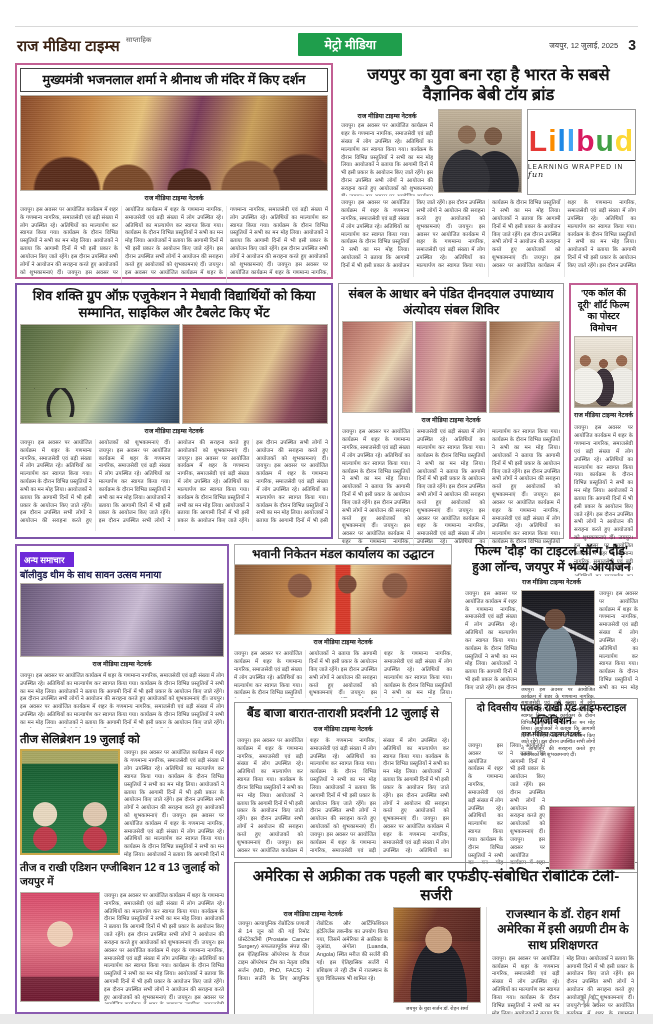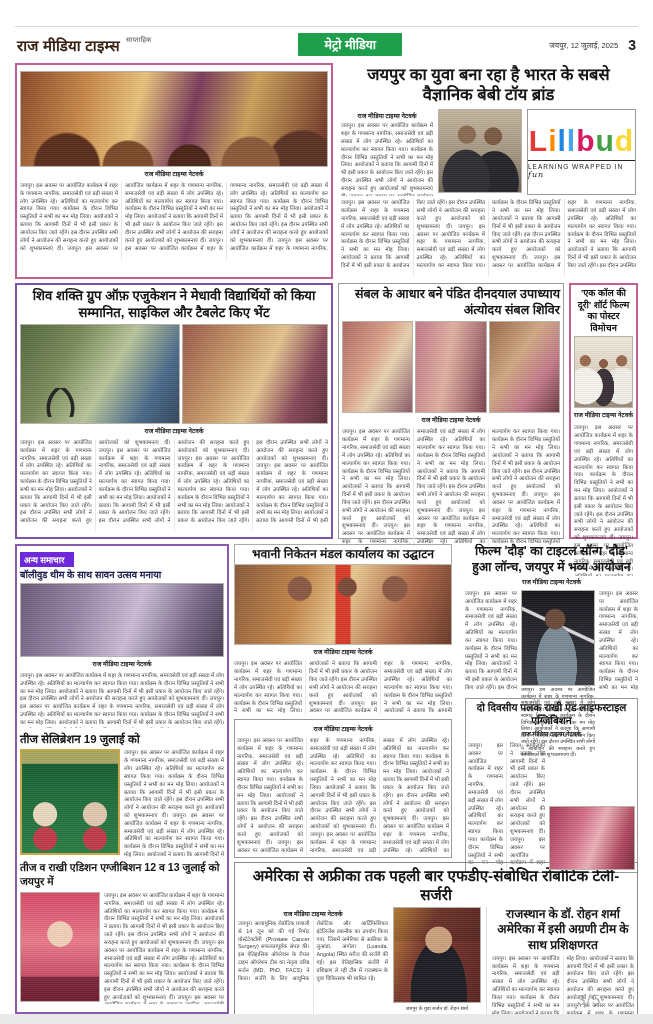--- a/index.html
+++ b/index.html
@@ -65,21 +65,21 @@
   .artC .hl { font-size:13.2px; }
   .collage { display:flex; gap:2px; height:100px; margin-top:3px; }
   .ph-cycle { flex:1.1; background:linear-gradient(120deg,#54683f 0%,#7b8a5a 30%,#b8c49a 55%,#4a6a8a 80%,#31465c 100%); }
   .ph-cycle::before { content:""; position:absolute; left:8%; bottom:6%; width:34%; height:30%;
     background:radial-gradient(circle at 25% 70%, transparent 52%, #222 54% 60%, transparent 62%),
                radial-gradient(circle at 75% 70%, transparent 52%, #222 54% 60%, transparent 62%); }
   .ph-stage { flex:1; background:linear-gradient(115deg,#9a5a4a 0%,#c89a6a 35%,#e3c490 55%,#8a4a5a 78%,#5a2e3a 100%); }
   .artC .greek { height:92px; margin-top:2px; }
 
   .artD { width:226px; border:1px solid #999; padding:3px; }
-  .artD .hl { font-size:12.6px;text-align:right; }
+  .artD .hl { font-size:12.6px; }
   .trio { display:flex; gap:2px; height:92px; margin-top:3px; }
   .trio .photo { flex:1; }
   .ph-p1{ background:linear-gradient(120deg,#b06a62 0%,#d9a08a 40%,#e8d2b0 60%,#8a5a6a 100%); }
   .ph-p2{ background:linear-gradient(100deg,#c27a8a 0%,#e0b0a0 45%,#b0787a 75%,#7a4452 100%); }
   .ph-p3{ background:linear-gradient(125deg,#9a6a4a 0%,#d0a884 40%,#c2788a 70%,#6a3a44 100%); }
   .artD .greek { height:118px; margin-top:2px; }
 
   .artE { flex:1; border:2px solid #c25f93; padding:3px; }
   .artE .hl { font-size:9.3px; }
   .ph-posterrel { height:72px; margin-top:2px;
@@ -189,20 +189,21 @@
     <div class="masthead">
       <span class="mast-name">राज मीडिया टाइम्स</span>
       <span class="mast-weekly">साप्ताहिक</span>
       <span class="mast-banner">मेट्रो मीडिया</span>
       <span class="mast-date">जयपुर, 12 जुलाई, 2025</span>
       <span class="mast-page">3</span>
     </div>
 
     <div class="row1">
       <div class="artA">
+        <div class="hl hlbox">मुख्यमंत्री भजनलाल शर्मा ने श्रीनाथ जी मंदिर में किए दर्शन</div>
         <div class="photo ph-darshan"></div>
         <div class="byline">राज मीडिया टाइम्स नेटवर्क</div>
         <div class="greek cols3">जयपुर। इस अवसर पर आयोजित कार्यक्रम में शहर के गणमान्य नागरिक, समाजसेवी एवं बड़ी संख्या में लोग उपस्थित रहे। अतिथियों का माल्यार्पण कर स्वागत किया गया। कार्यक्रम के दौरान विभिन्न प्रस्तुतियों ने सभी का मन मोह लिया। आयोजकों ने बताया कि आगामी दिनों में भी इसी प्रकार के आयोजन किए जाते रहेंगे। इस दौरान उपस्थित सभी लोगों ने आयोजन की सराहना करते हुए आयोजकों को शुभकामनाएं दीं। जयपुर। इस अवसर पर आयोजित कार्यक्रम में शहर के गणमान्य नागरिक, समाजसेवी एवं बड़ी संख्या में लोग उपस्थित रहे। अतिथियों का माल्यार्पण कर स्वागत किया गया। कार्यक्रम के दौरान विभिन्न प्रस्तुतियों ने सभी का मन मोह लिया। आयोजकों ने बताया कि आगामी दिनों में भी इसी प्रकार के आयोजन किए जाते रहेंगे। इस दौरान उपस्थित सभी लोगों ने आयोजन की सराहना करते हुए आयोजकों को शुभकामनाएं दीं। जयपुर। इस अवसर पर आयोजित कार्यक्रम में शहर के गणमान्य नागरिक, समाजसेवी एवं बड़ी संख्या में लोग उपस्थित रहे। अतिथियों का माल्यार्पण कर स्वागत किया गया। कार्यक्रम के दौरान विभिन्न प्रस्तुतियों ने सभी का मन मोह लिया। आयोजकों ने बताया कि आगामी दिनों में भी इसी प्रकार के आयोजन किए जाते रहेंगे। इस दौरान उपस्थित सभी लोगों ने आयोजन की सराहना करते हुए आयोजकों को शुभकामनाएं दीं। जयपुर। इस अवसर पर आयोजित कार्यक्रम में शहर के गणमान्य नागरिक, समाजसेवी एवं बड़ी संख्या में लोग उपस्थित रहे। अतिथियों का माल्यार्पण कर स्वागत किया गया। कार्यक्रम के दौरान विभिन्न प्रस्तुतियों ने सभी का मन मोह लिया। आयोजकों ने बताया कि आगामी दिनों में भी इसी प्रकार के आयोजन किए जाते रहेंगे। इस दौरान उपस्थित सभी लोगों ने आयोजन की सराहना करते हुए आयोजकों को शुभकामनाएं दीं।</div>
       </div>
       <div class="artB">
         <div class="hl">जयपुर का युवा बना रहा है भारत के सबसे वैज्ञानिक बेबी टॉय ब्रांड</div>
         <div class="rowB">
           <div class="colB-text">
             <div class="byline">राज मीडिया टाइम्स नेटवर्क</div>
             <div class="greek">जयपुर। इस अवसर पर आयोजित कार्यक्रम में शहर के गणमान्य नागरिक, समाजसेवी एवं बड़ी संख्या में लोग उपस्थित रहे। अतिथियों का माल्यार्पण कर स्वागत किया गया। कार्यक्रम के दौरान विभिन्न प्रस्तुतियों ने सभी का मन मोह लिया। आयोजकों ने बताया कि आगामी दिनों में भी इसी प्रकार के आयोजन किए जाते रहेंगे। इस दौरान उपस्थित सभी लोगों ने आयोजन की सराहना करते हुए आयोजकों को शुभकामनाएं दीं। जयपुर। इस अवसर पर आयोजित कार्यक्रम में शहर के गणमान्य नागरिक, समाजसेवी एवं बड़ी संख्या में लोग उपस्थित रहे। अतिथियों का माल्यार्पण कर स्वागत किया गया। कार्यक्रम के दौरान विभिन्न प्रस्तुतियों ने सभी का मन मोह लिया। आयोजकों ने बताया कि आगामी दिनों में भी इसी प्रकार के आयोजन किए जाते रहेंगे। इस दौरान उपस्थित सभी लोगों ने आयोजन की सराहना करते हुए आयोजकों को शुभकामनाएं दीं।</div>
@@ -270,20 +271,21 @@
 
       <div class="rightwrap">
         <div class="rowGH">
 
           <div class="artG">
             <div class="hl">भवानी निकेतन मंडल कार्यालय का उद्घाटन</div>
             <div class="photo ph-ribbon"></div>
             <div class="byline">राज मीडिया टाइम्स नेटवर्क</div>
             <div class="greek cols3 g1">जयपुर। इस अवसर पर आयोजित कार्यक्रम में शहर के गणमान्य नागरिक, समाजसेवी एवं बड़ी संख्या में लोग उपस्थित रहे। अतिथियों का माल्यार्पण कर स्वागत किया गया। कार्यक्रम के दौरान विभिन्न प्रस्तुतियों ने सभी का मन मोह लिया। आयोजकों ने बताया कि आगामी दिनों में भी इसी प्रकार के आयोजन किए जाते रहेंगे। इस दौरान उपस्थित सभी लोगों ने आयोजन की सराहना करते हुए आयोजकों को शुभकामनाएं दीं। जयपुर। इस अवसर पर आयोजित कार्यक्रम में शहर के गणमान्य नागरिक, समाजसेवी एवं बड़ी संख्या में लोग उपस्थित रहे। अतिथियों का माल्यार्पण कर स्वागत किया गया। कार्यक्रम के दौरान विभिन्न प्रस्तुतियों ने सभी का मन मोह लिया। आयोजकों ने बताया कि आगामी दिनों में भी इसी प्रकार के आयोजन किए जाते रहेंगे। इस दौरान उपस्थित सभी लोगों ने आयोजन की सराहना करते हुए आयोजकों को शुभकामनाएं दीं। जयपुर। इस अवसर पर आयोजित कार्यक्रम में शहर के गणमान्य नागरिक, समाजसेवी एवं बड़ी संख्या में लोग उपस्थित रहे। अतिथियों का माल्यार्पण कर स्वागत किया गया। कार्यक्रम के दौरान विभिन्न प्रस्तुतियों ने सभी का मन मोह लिया। आयोजकों ने बताया कि आगामी दिनों में भी इसी प्रकार के आयोजन किए जाते रहेंगे। इस दौरान उपस्थित सभी लोगों ने आयोजन की सराहना करते हुए आयोजकों को शुभकामनाएं दीं।</div>
             <div class="boxBand">
+              <div class="hl">बैंड बाजा बारात-ताराशी प्रदर्शनी 12 जुलाई से</div>
               <div class="byline">राज मीडिया टाइम्स नेटवर्क</div>
               <div class="greek cols3">जयपुर। इस अवसर पर आयोजित कार्यक्रम में शहर के गणमान्य नागरिक, समाजसेवी एवं बड़ी संख्या में लोग उपस्थित रहे। अतिथियों का माल्यार्पण कर स्वागत किया गया। कार्यक्रम के दौरान विभिन्न प्रस्तुतियों ने सभी का मन मोह लिया। आयोजकों ने बताया कि आगामी दिनों में भी इसी प्रकार के आयोजन किए जाते रहेंगे। इस दौरान उपस्थित सभी लोगों ने आयोजन की सराहना करते हुए आयोजकों को शुभकामनाएं दीं। जयपुर। इस अवसर पर आयोजित कार्यक्रम में शहर के गणमान्य नागरिक, समाजसेवी एवं बड़ी संख्या में लोग उपस्थित रहे। अतिथियों का माल्यार्पण कर स्वागत किया गया। कार्यक्रम के दौरान विभिन्न प्रस्तुतियों ने सभी का मन मोह लिया। आयोजकों ने बताया कि आगामी दिनों में भी इसी प्रकार के आयोजन किए जाते रहेंगे। इस दौरान उपस्थित सभी लोगों ने आयोजन की सराहना करते हुए आयोजकों को शुभकामनाएं दीं। जयपुर। इस अवसर पर आयोजित कार्यक्रम में शहर के गणमान्य नागरिक, समाजसेवी एवं बड़ी संख्या में लोग उपस्थित रहे। अतिथियों का माल्यार्पण कर स्वागत किया गया। कार्यक्रम के दौरान विभिन्न प्रस्तुतियों ने सभी का मन मोह लिया। आयोजकों ने बताया कि आगामी दिनों में भी इसी प्रकार के आयोजन किए जाते रहेंगे। इस दौरान उपस्थित सभी लोगों ने आयोजन की सराहना करते हुए आयोजकों को शुभकामनाएं दीं। जयपुर। इस अवसर पर आयोजित कार्यक्रम में शहर के गणमान्य नागरिक, समाजसेवी एवं बड़ी संख्या में लोग उपस्थित रहे। अतिथियों का माल्यार्पण कर स्वागत किया गया। कार्यक्रम के दौरान विभिन्न प्रस्तुतियों ने सभी का मन मोह लिया। आयोजकों ने बताया कि आगामी दिनों में भी इसी प्रकार के आयोजन किए जाते रहेंगे। इस दौरान उपस्थित सभी लोगों ने आयोजन की सराहना करते हुए आयोजकों को शुभकामनाएं दीं। जयपुर। इस अवसर पर आयोजित कार्यक्रम में शहर के गणमान्य नागरिक, समाजसेवी एवं बड़ी संख्या में लोग उपस्थित रहे। अतिथियों का माल्यार्पण कर स्वागत किया गया। कार्यक्रम के दौरान विभिन्न प्रस्तुतियों ने सभी का मन मोह लिया। आयोजकों ने बताया कि आगामी दिनों में भी इसी प्रकार के आयोजन किए जाते रहेंगे। इस दौरान उपस्थित सभी लोगों ने आयोजन की सराहना करते हुए आयोजकों को शुभकामनाएं दीं।</div>
             </div>
           </div>
 
           <div class="artH">
             <div class="hl">फिल्म 'दौड़' का टाइटल सॉन्ग 'दौड़' हुआ लॉन्च, जयपुर में भव्य आयोजन</div>
             <div class="byline">राज मीडिया टाइम्स नेटवर्क</div>
             <div class="rowH">
               <div class="colH">

